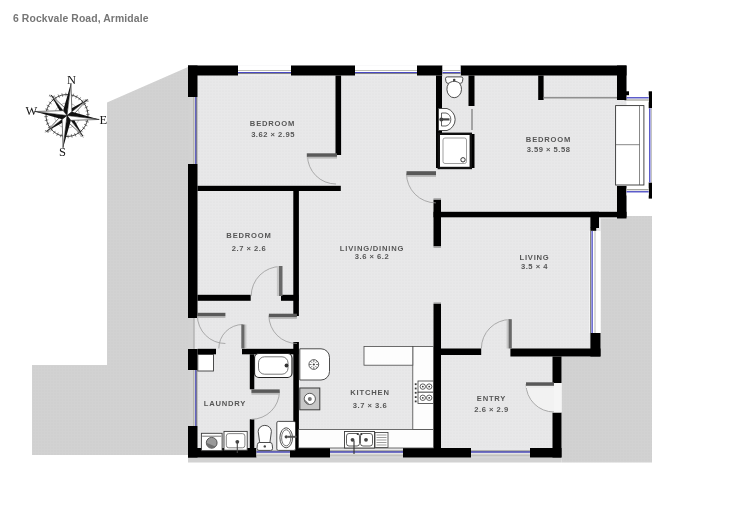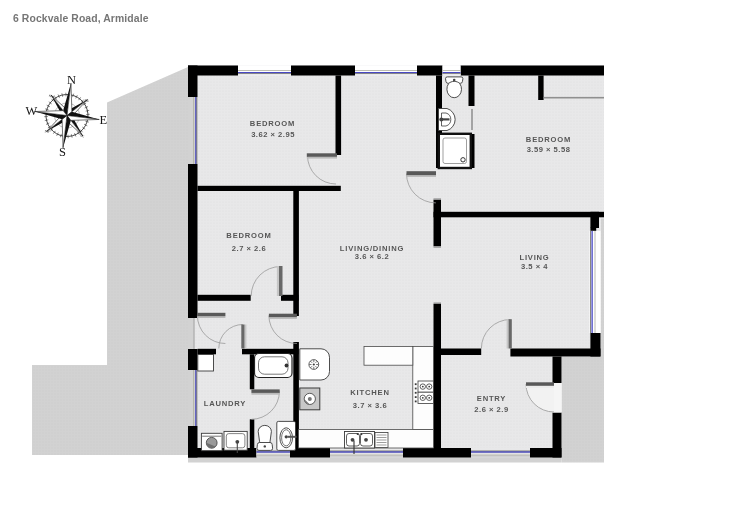--- a/index.html
+++ b/index.html
@@ -1,16 +1,16 @@
 <!DOCTYPE html>
 <html><head>
 <meta charset="utf-8">
 <style>
 html,body{margin:0;padding:0;background:#fff;}
-#page{position:relative;width:604px;height:520px;background:#fff;overflow:hidden;font-family:"Liberation Sans",sans-serif;}
+#page{position:relative;width:652px;height:520px;background:#fff;overflow:hidden;font-family:"Liberation Sans",sans-serif;}
 svg{position:absolute;left:0;top:0;}
 .rl{font-family:"Liberation Sans",sans-serif;font-weight:bold;fill:#565656;letter-spacing:0.8px;font-size:7.6px;text-anchor:middle;}
 .dm{font-family:"Liberation Sans",sans-serif;font-weight:bold;fill:#565656;letter-spacing:0.5px;font-size:7.6px;text-anchor:middle;}
 .cl{font-family:"Liberation Serif",serif;fill:#161616;font-size:12.5px;text-anchor:middle;}
 </style>
 </head>
 <body>
 <div id="page">
 <svg width="736" height="520" viewBox="0 0 736 520">
 

